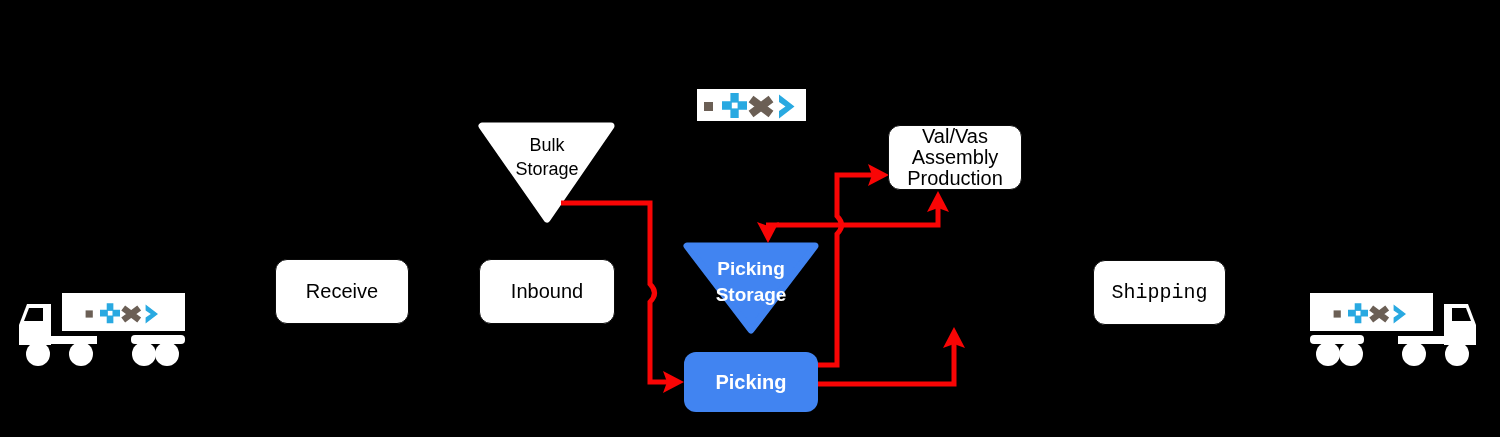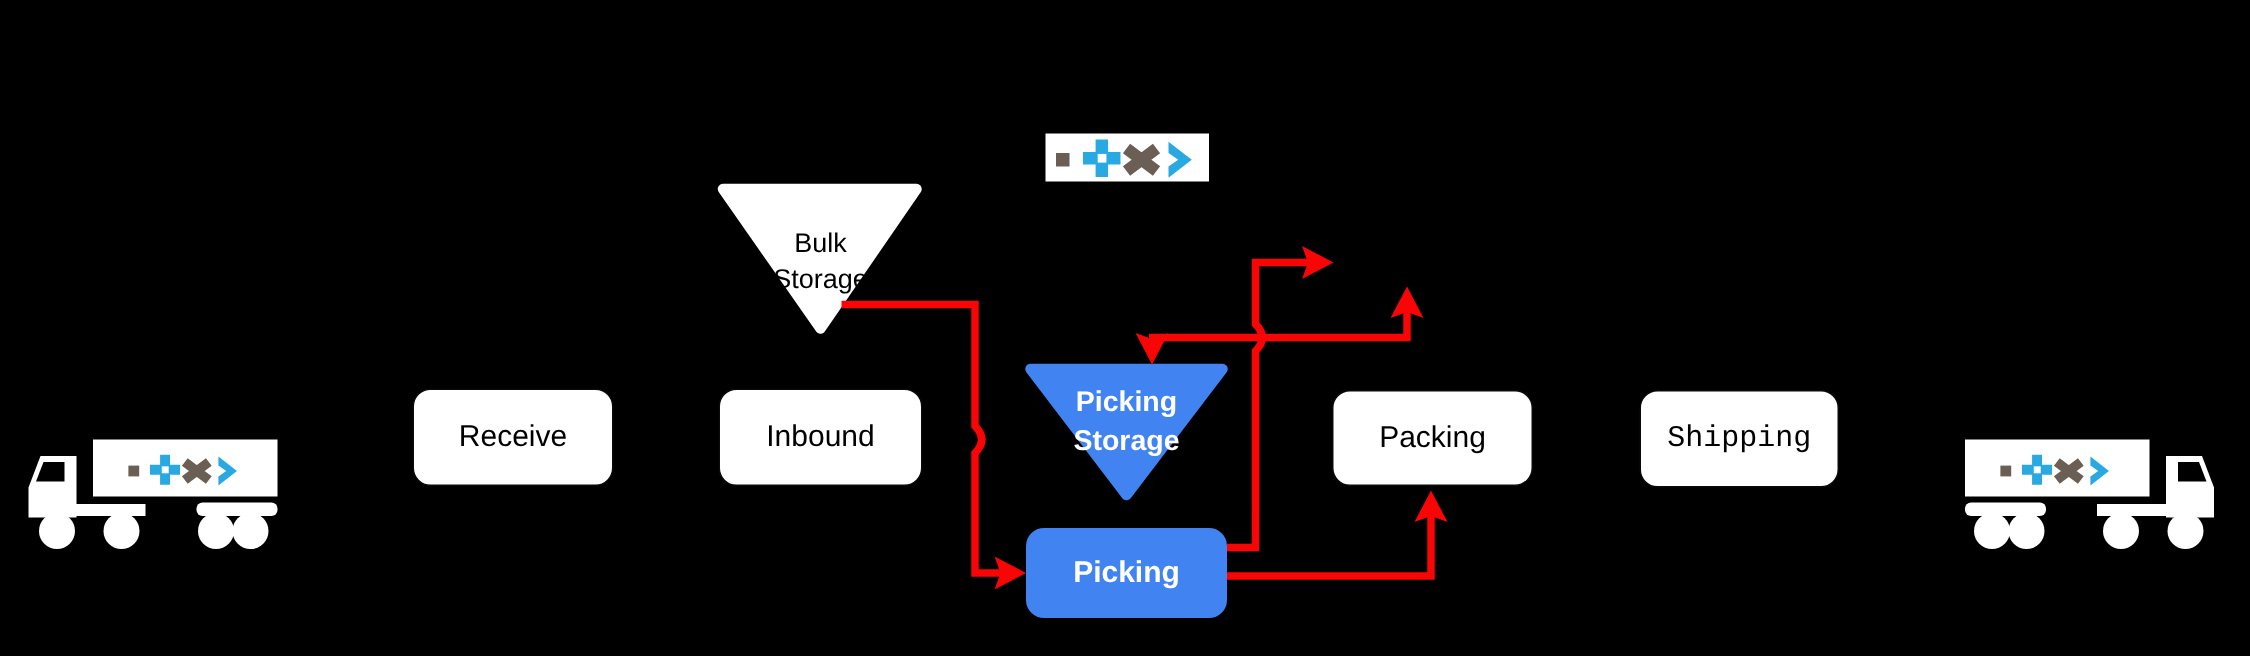--- a/index.html
+++ b/index.html
@@ -112,26 +112,28 @@
           <use href="#logo-glyphs"></use>
         </g>
     </g>
   </svg>
 
   <div class="node white" style="left:275px;top:259px;width:134px;height:65px;">Receive</div>
 
   <div class="node white" style="left:479px;top:259px;width:136px;height:65px;">Inbound</div>
 
 
+  <div class="node white small-text" style="left:888px;top:125px;width:134px;height:65px;">Val/Vas
+Assembly
+Production</div>
 
-  <div class="node white" style="left:888px;top:260px;width:134px;height:64px;">Packing</div>
 
   <div class="node white" style="left:1093px;top:260px;width:133px;height:65px;font-family:Liberation Mono, monospace;">Shipping</div>
 
   <div class="node blue" style="left:684px;top:352px;width:134px;height:60px;">Picking</div>
 
-  <div class="shape-label dark" style="left:479px;top:150px;width:136px;">Bulk
+  <div class="shape-label dark" style="left:479px;top:133px;width:136px;">Bulk
 Storage</div>
 
   <div class="shape-label light" style="left:684px;top:256px;width:134px;">Picking
 Storage</div>
 
 </div>
 
 </body></html>

